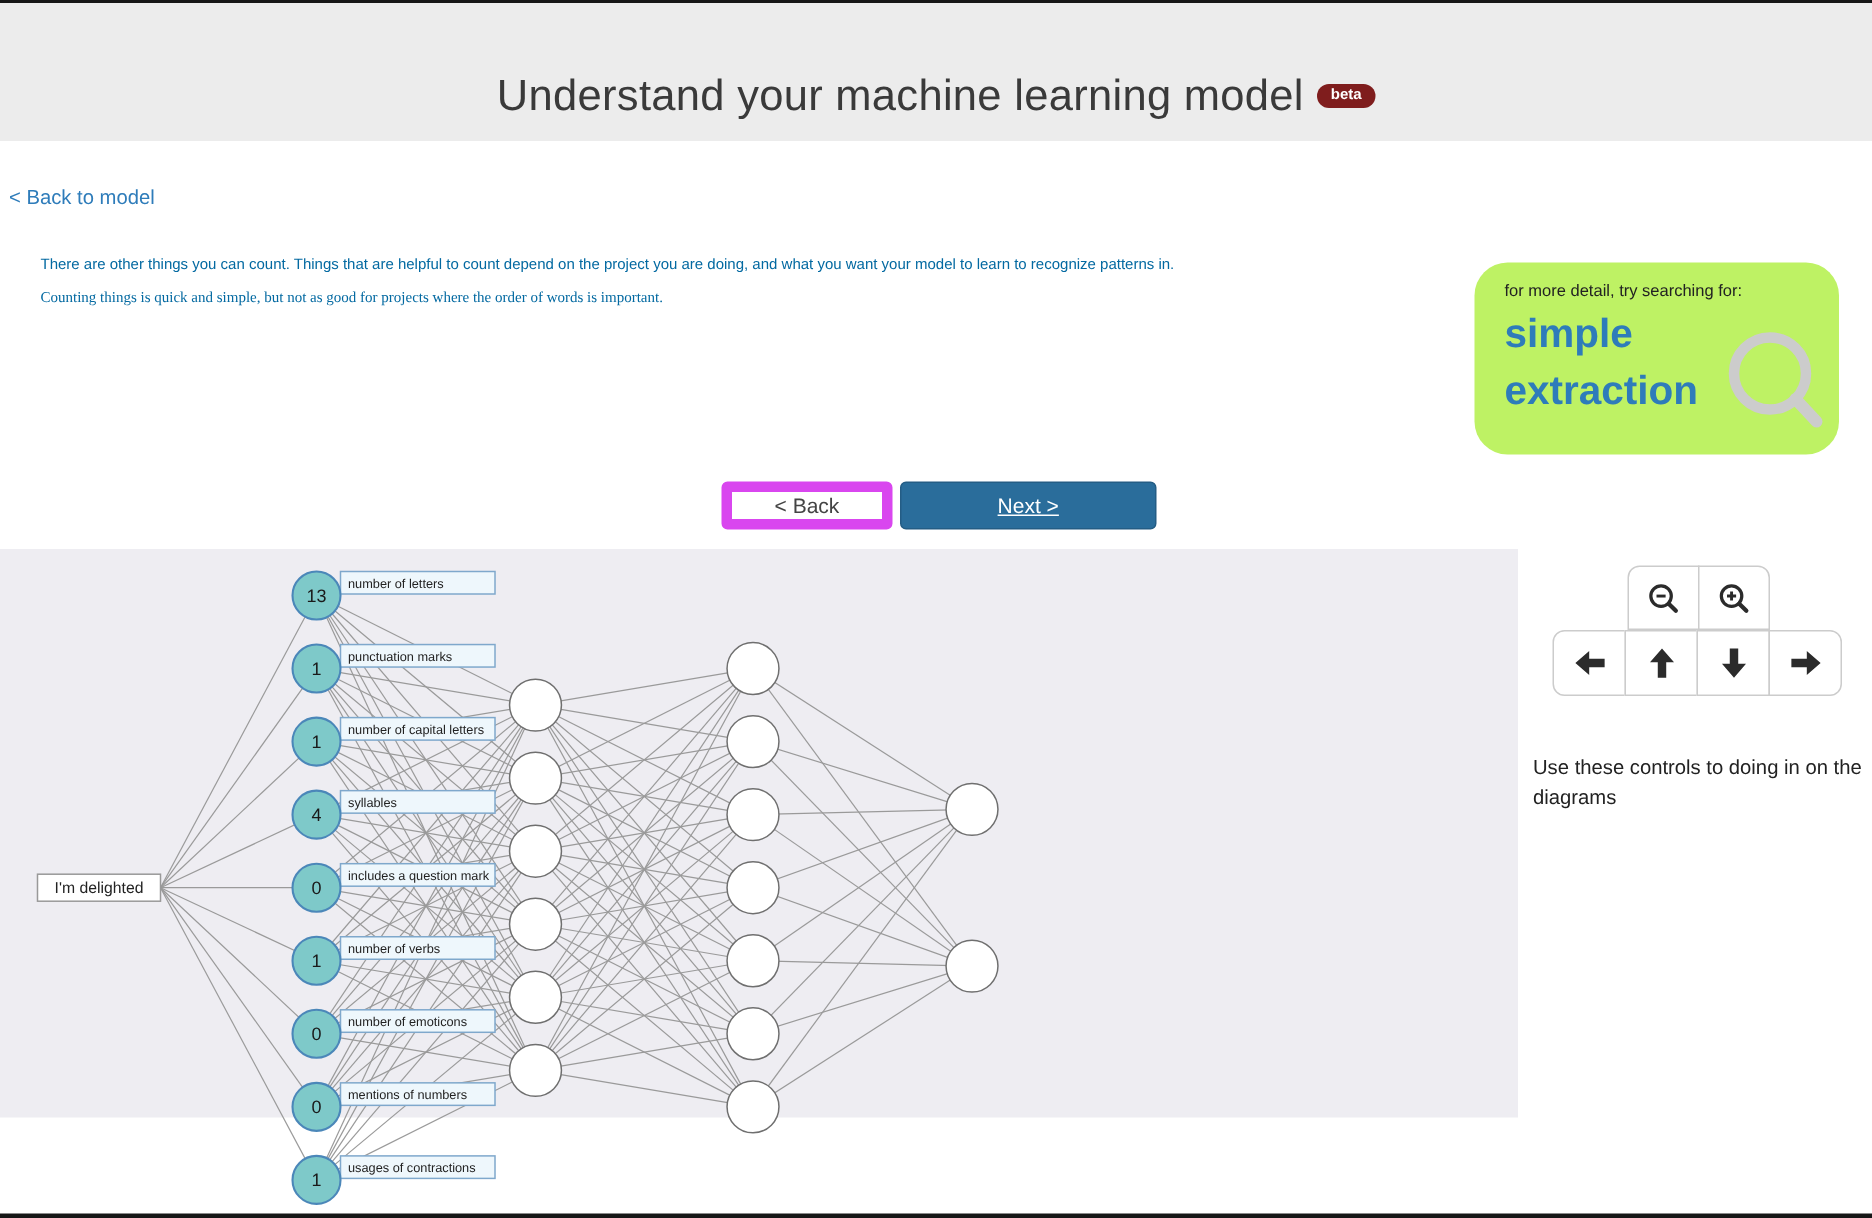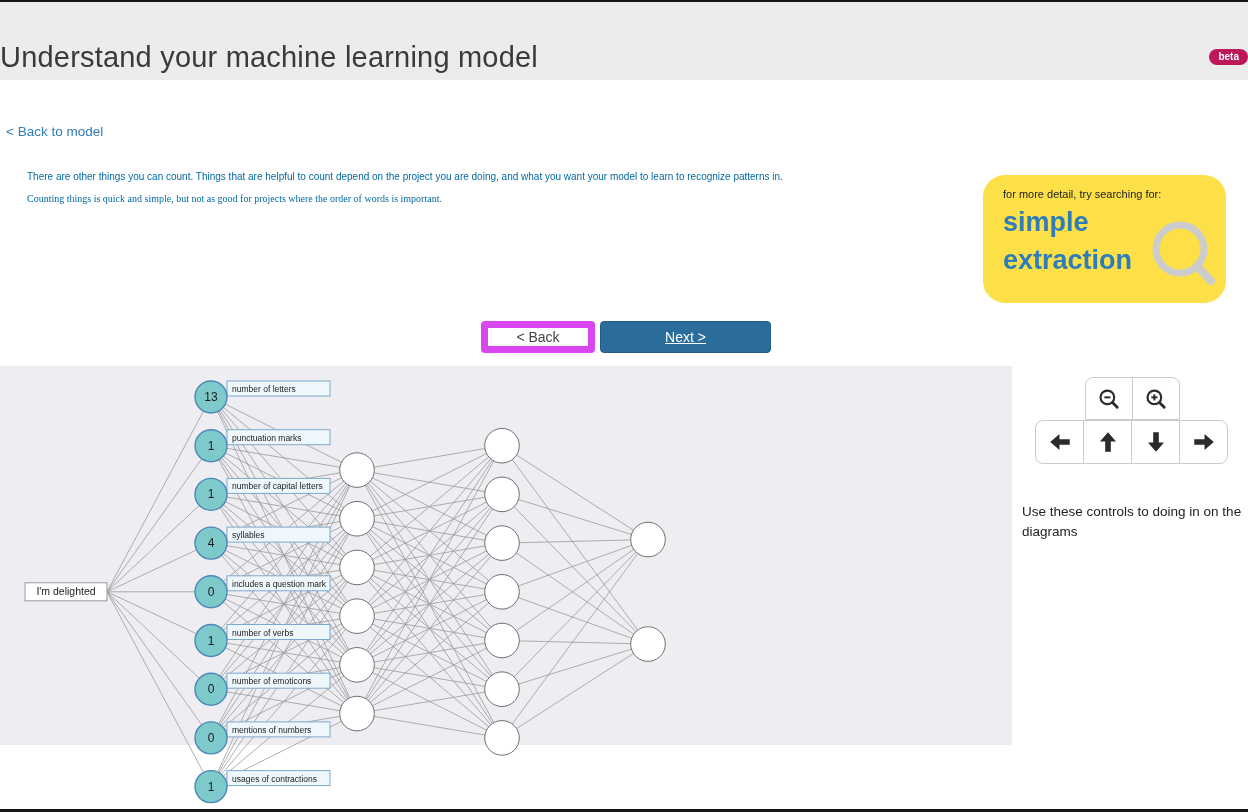--- a/index.html
+++ b/index.html
@@ -8,44 +8,44 @@
     font-family: "Liberation Sans", sans-serif;
     background: #ffffff;
     position: relative;
     overflow: hidden;
     color: #333;
   }
   .window-edge-top { position: absolute; left:0; top:0; width:100%; height:2px; background:#161616; z-index:50; }
   .window-edge-bottom { position: absolute; left:0; top:809px; width:100%; height:3px; background:#161616; z-index:50; }
 
   .app-header {
-    position: absolute; left:0; top:2px; width:100%; height:78px;
+    position: absolute; left:0; top:2px; width:100%; height:92px;
     background:#ececec;
-    display:flex; justify-content:space-between; align-items:center;
+    display:flex; justify-content:center; align-items:center;
     padding-top:32px;
   }
   .app-title { font-size:29px; font-weight:400; color:#3a3a3a; letter-spacing:0.2px; }
   .beta-badge {
-    display:inline-block; background:#be185d; color:#fff;
+    display:inline-block; background:#7f1d1d; color:#fff;
     font-size:10px; font-weight:bold; line-height:16px;
     padding:0 9px; border-radius:9px; margin-left:9px; vertical-align:6px;
   }
 
   .back-link {
     position:absolute; left:6px; top:124px;
     color:#2e7cba; font-size:13.5px; text-decoration:none; cursor:pointer;
   }
 
   .intro { position:absolute; left:27px; top:167px; width:888px; }
   .intro p { font-size:10px; line-height:20px; color:#0369a1; }
   .intro p + p { margin-top:2px;font-family:Liberation Serif, serif; }
 
   .search-card {
     position:absolute; left:983px; top:175px; width:243px; height:128px;
-    background:#fde047; border-radius:22px; cursor:pointer;
+    background:#bef264; border-radius:22px; cursor:pointer;
   }
   .search-card .prompt { position:absolute; left:20px; top:13px; font-size:11px; color:#222; }
   .search-card .term {
     position:absolute; left:20px; top:28px; width:160px;
     font-size:27px; font-weight:bold; color:#2e7cba; line-height:38px;
   }
   .search-card svg.magnifier { position:absolute; right:8px; bottom:6px; }
 
   .nav-btn {
     position:absolute; top:321px; height:32px;

